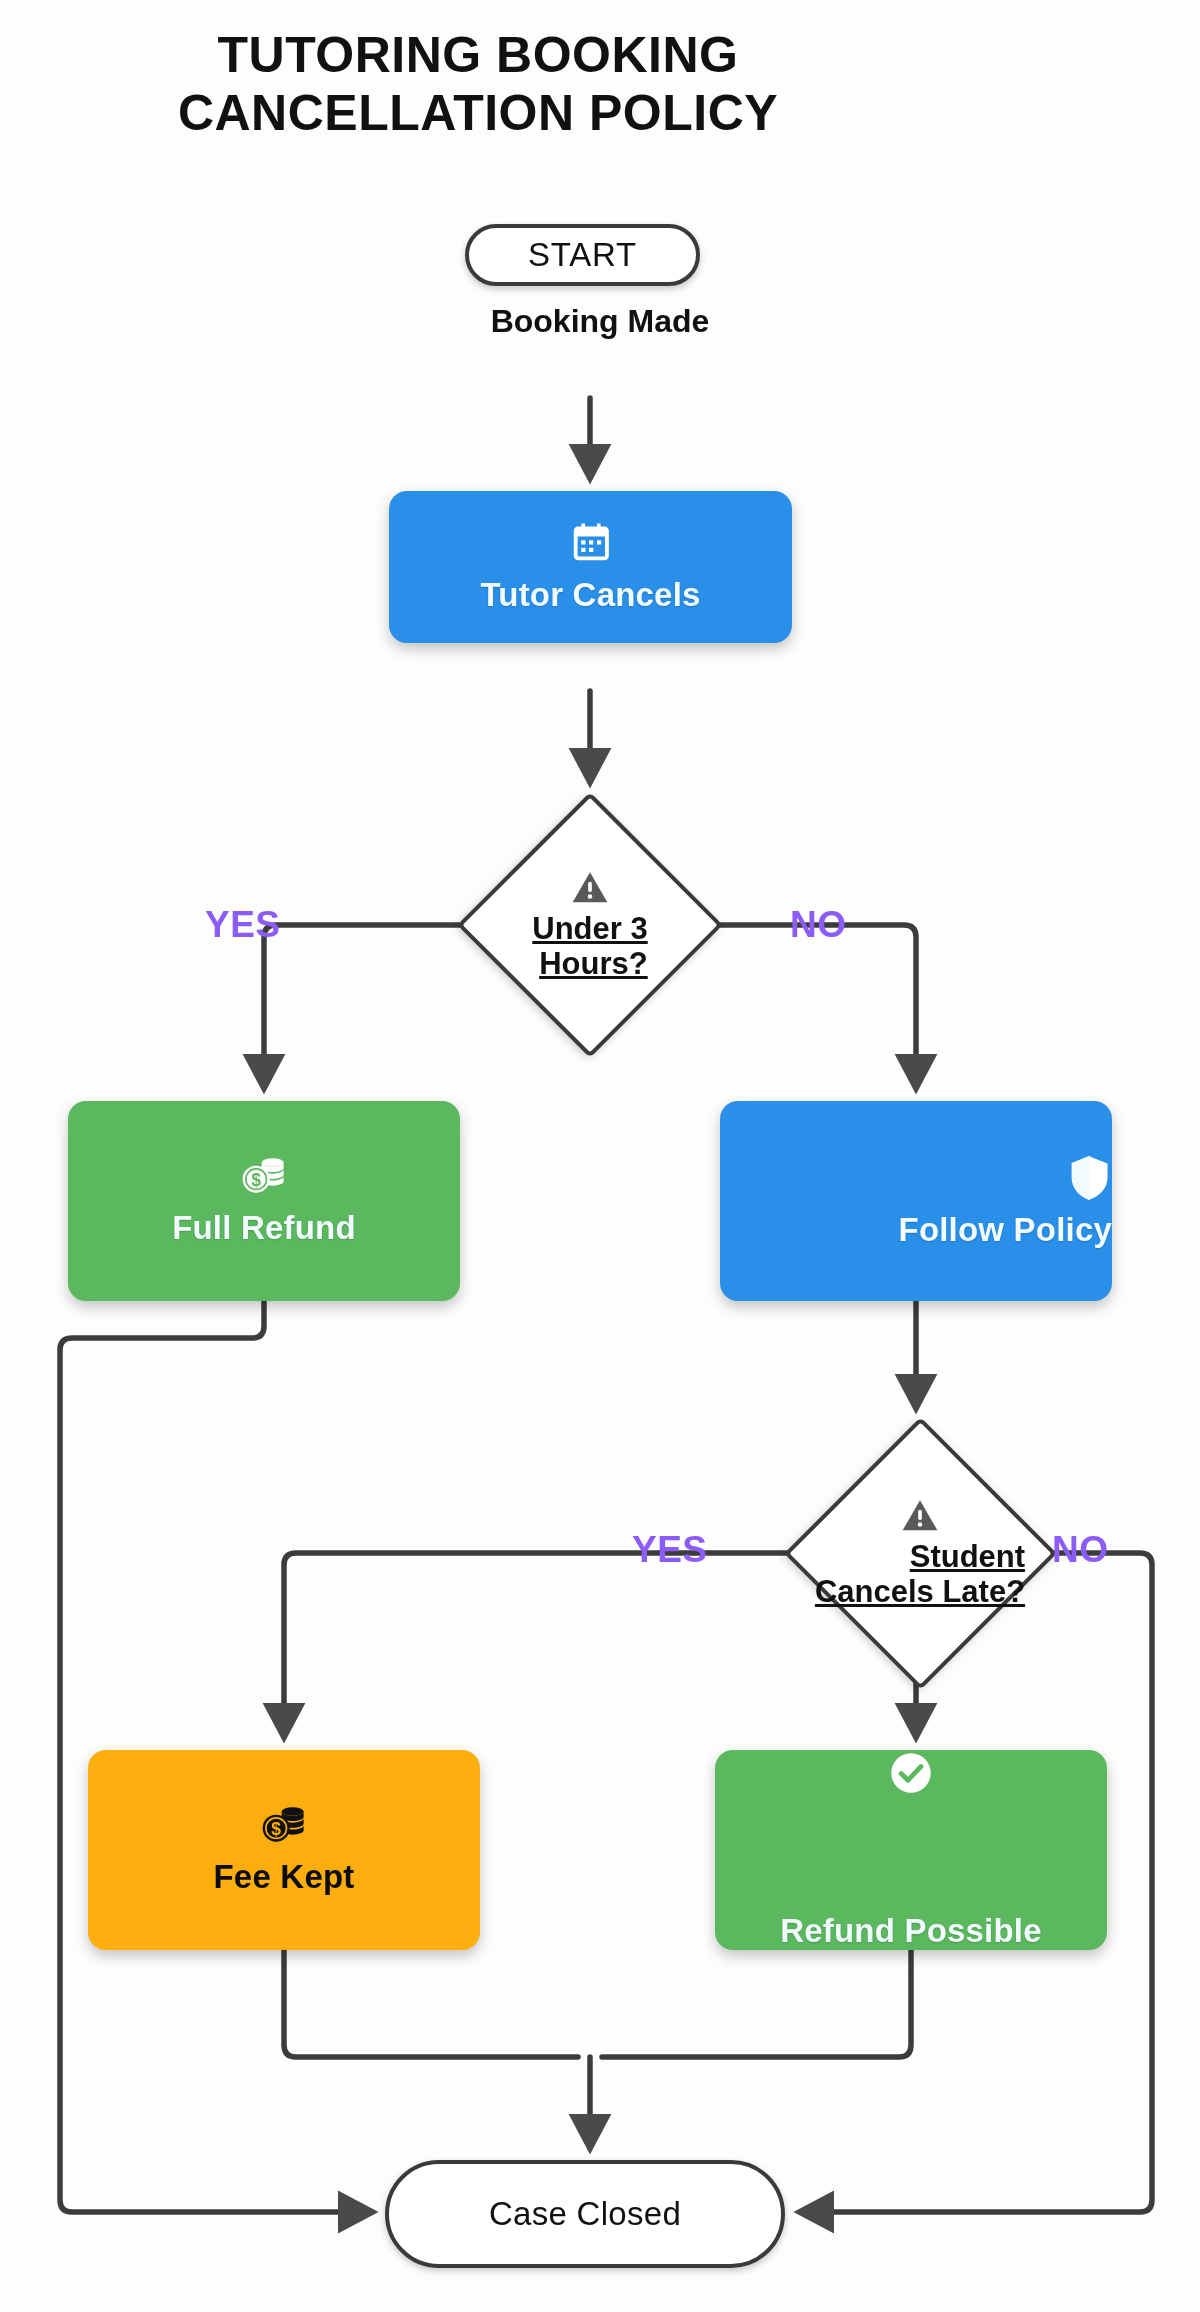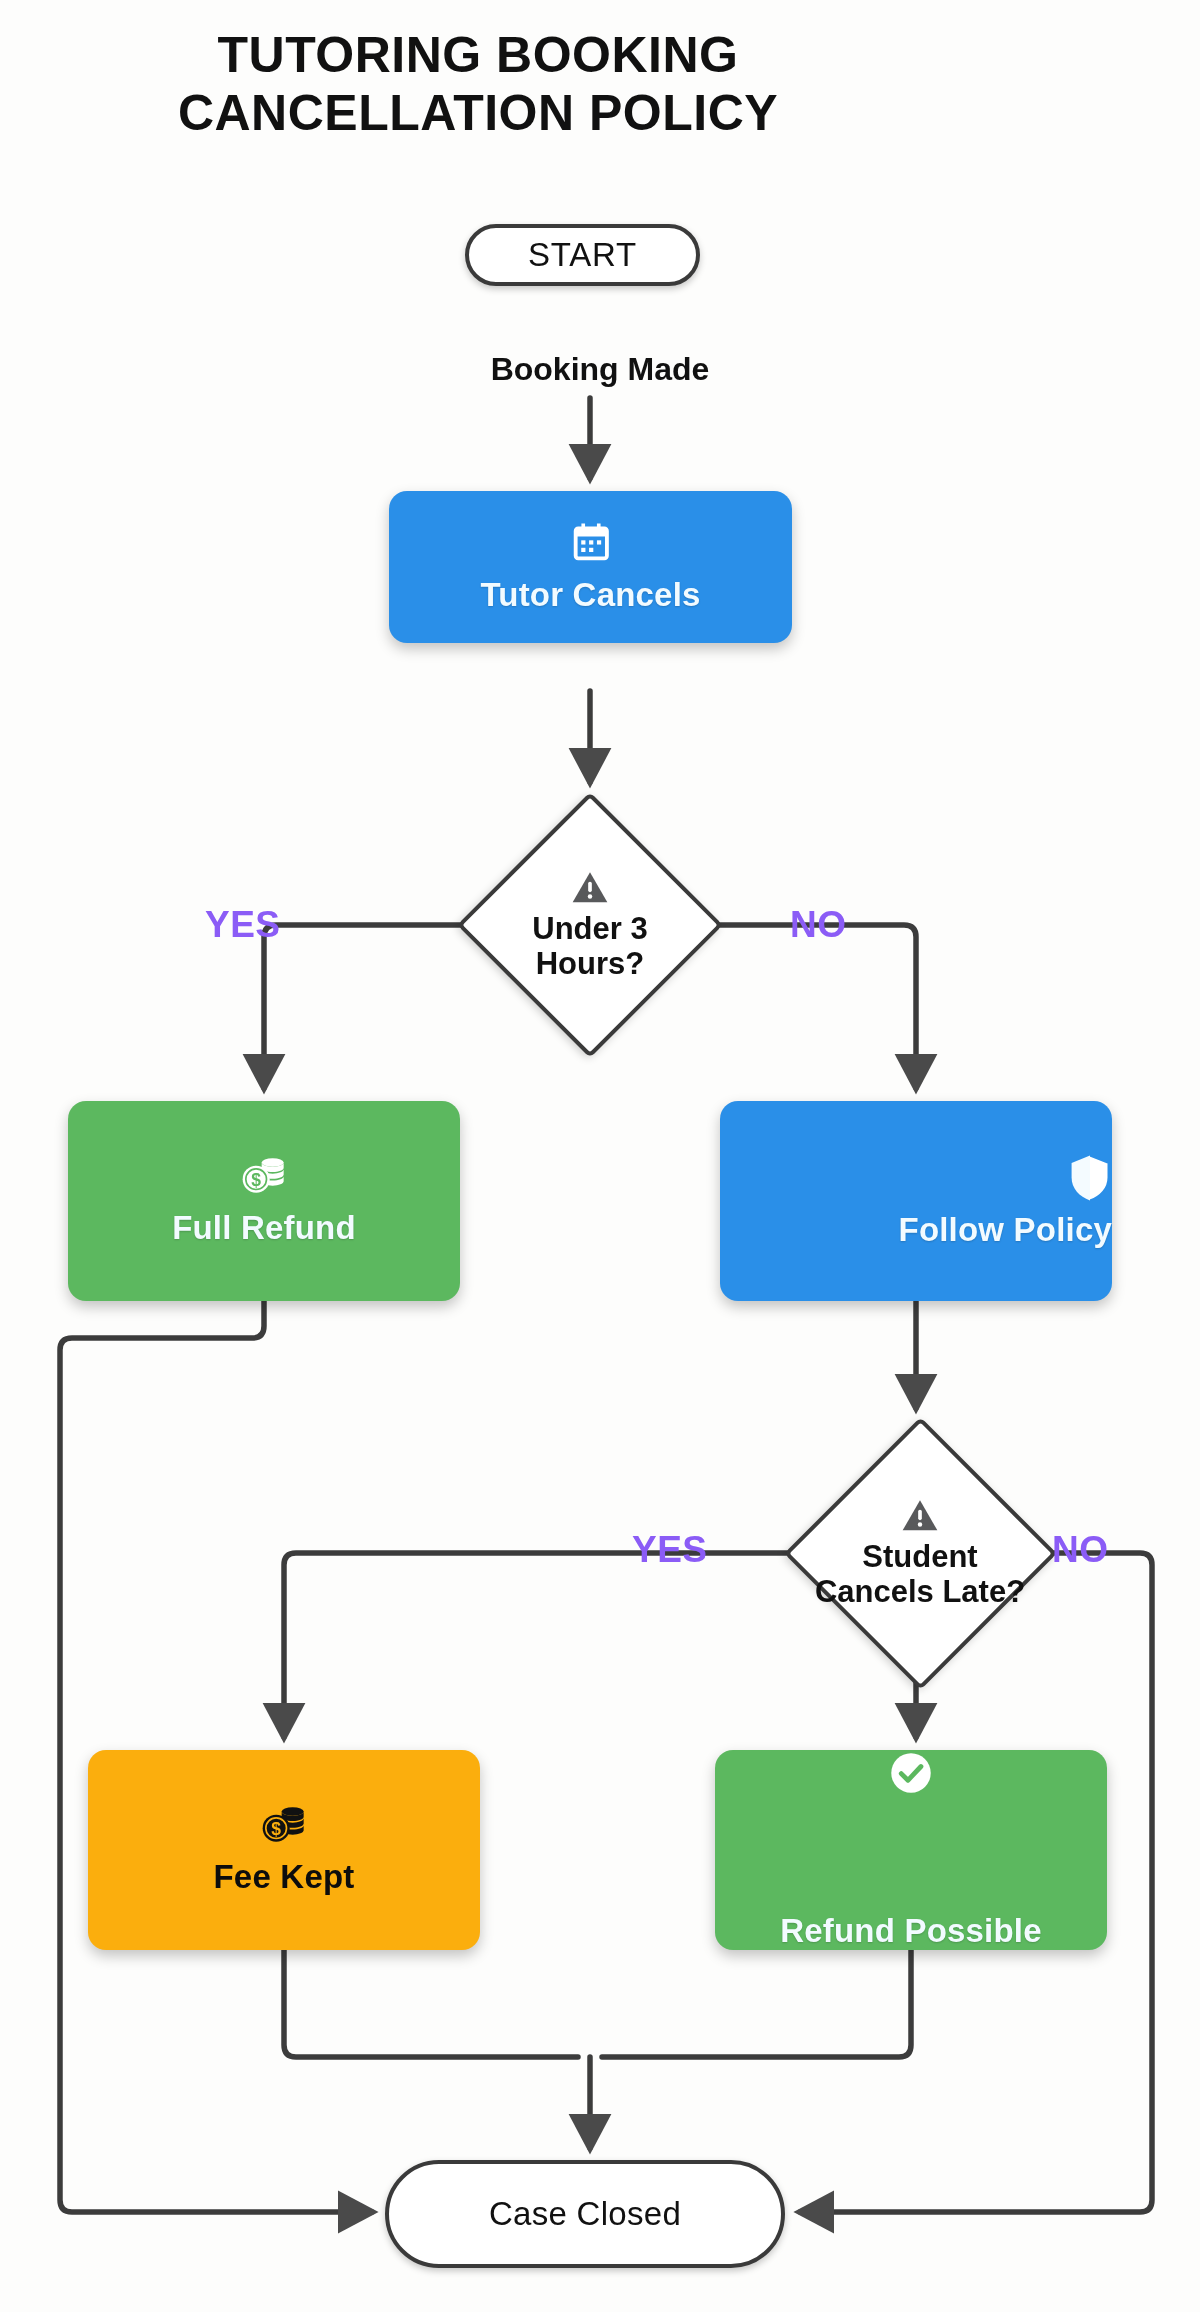--- a/index.html
+++ b/index.html
@@ -61,21 +61,20 @@
     font-size: 33px;
     letter-spacing: 0.3px;
   }
   .sublabel {
     position: absolute;
     left: 0; width: 1200px;
     text-align: center;
     font-size: 32px;
     font-weight: 700;
     color: #111111;
-    margin-top: 48px;
   }
   #start-sublabel { top: 303px; }
 
   
   .node-box {
     position: absolute;
     box-sizing: border-box;
     border-radius: 18px;
     display: flex;
     flex-direction: column;
@@ -127,23 +126,24 @@
     flex-direction: column;
     align-items: center;
     justify-content: center;
     pointer-events: none;
   }
   .diamond-content .node-icon { margin-bottom: 4px; line-height: 0; }
   .diamond-label {
     font-size: 31px;
     font-weight: 700;
     color: #111111;
-    text-align: center;
+    text-align: right;
     line-height: 1.12;
     max-width: 300px;
+    text-decoration: underline;
   }
   #diamond-under3   { left: 410px; top: 795px;  width: 360px; height: 260px; }
   #diamond-student  { left: 740px; top: 1420px; width: 360px; height: 265px; }
   #diamond-under3 .diamond-shape,
   #diamond-student .diamond-shape {
     width: 188px; height: 188px;
     left: 50%; top: 50%;
     margin-left: -94px; margin-top: -94px;
   }
   #diamond-student .diamond-shape { width: 193px; height: 193px; margin-left: -96px; margin-top: -96px; }

